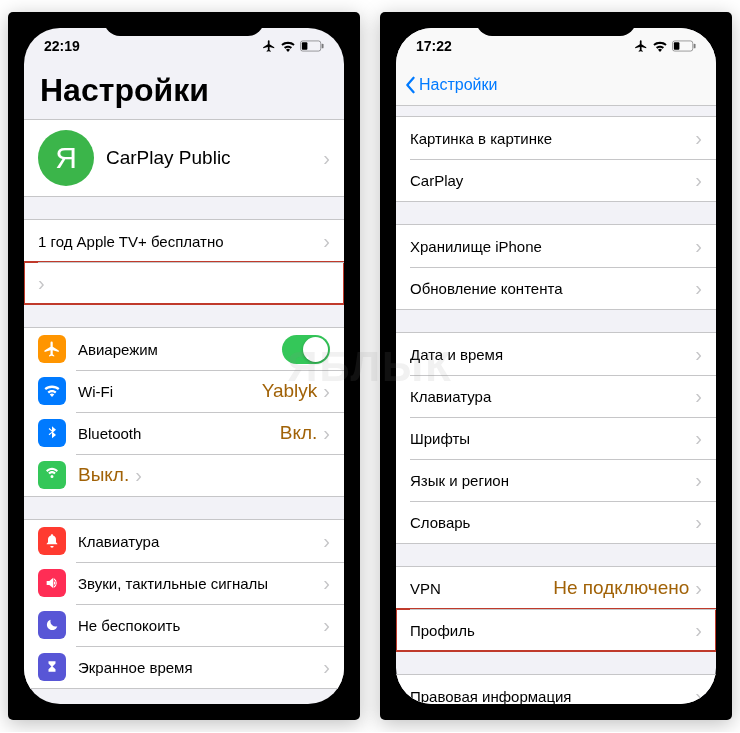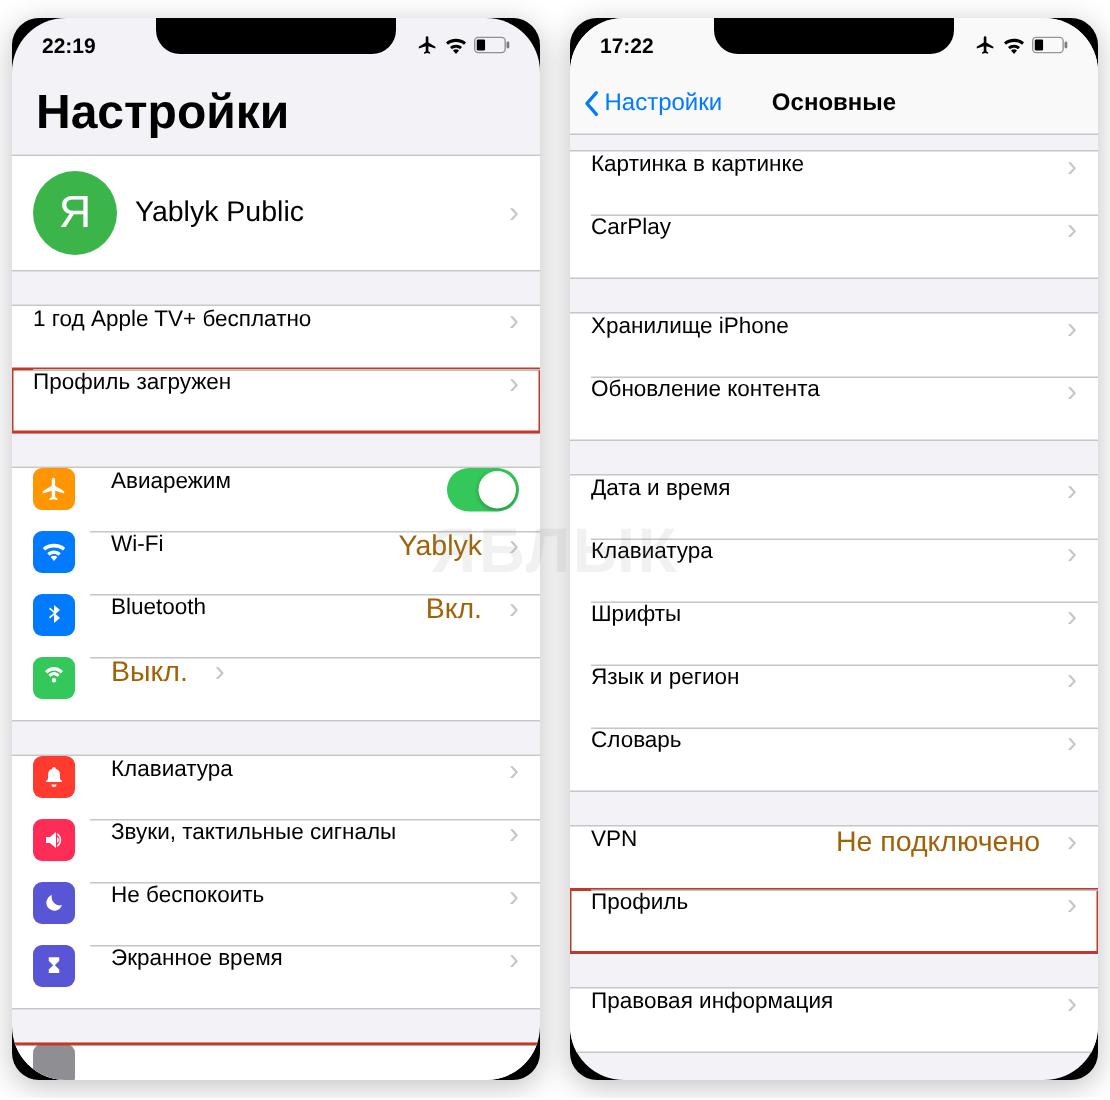--- a/index.html
+++ b/index.html
@@ -10,22 +10,22 @@
     gap: 20px;
     padding: 12px 8px;
     justify-content: center;
     align-items: flex-start;
     width: 740px;
   }
   .phone {
     width: 368px;
     height: 708px;
     background: #000;
-    border-radius: 18px;
-    padding: 0;
+    border-radius: 5px;
+    padding: 16px;
     position: relative;
     box-shadow: 0 4px 20px rgba(0,0,0,0.25);
   }
   .screen {
     width: 100%;
     height: 100%;
     background: #f2f2f7;
     border-radius: 36px;
     overflow: hidden;
     position: relative;
@@ -86,26 +86,26 @@
   }
   .group {
     background: #fff;
     border-top: 0.5px solid #c6c6c8;
     border-bottom: 0.5px solid #c6c6c8;
     margin-bottom: 22px;
   }
   .group.tight { }
   .row {
     display: flex;
+    align-items: center;
     min-height: 42px;
     padding: 0 14px 0 14px;
     position: relative;
     font-size: 15px;
     color: #000;
-    gap: 12px;
   }
   .row + .row::before {
     content: "";
     position: absolute;
     left: 14px; right: 0; top: 0;
     height: 0.5px;
     background: #c6c6c8;
   }
   .row.has-icon + .row.has-icon::before { left: 52px; }
   .row .icon {
@@ -193,32 +193,31 @@
             <rect x="23.5" y="3.5" width="2" height="5" rx="1" fill="#000" fill-opacity="0.5"></rect>
           </svg>
       </span>
     </div>
     <div class="content">
       <div class="big-title">Настройки</div>
 
       <div class="account">
         <div class="avatar">Я</div>
         <div style="flex:1;min-width:0">
-          <div class="name">Yablyk Public</div>
+          <div class="name">CarPlay Public</div>
         </div>
         <span class="chev">›</span>
       </div>
 
       <div class="group tight">
         <div class="row">
           <span class="label">1 год Apple TV+ бесплатно</span>
           <span class="chev">›</span>
         </div>
         <div class="row highlight">
-          <span class="label">Профиль загружен</span>
           <span class="chev">›</span>
         </div>
       </div>
 
       <div class="group">
         <div class="row has-icon">
           <span class="icon" style="background:#ff9500">
             <svg width="18" height="18" viewBox="0 0 24 24" fill="#fff">
                 <path d="M21 16v-2l-8-5V3.5a1.5 1.5 0 0 0-3 0V9l-8 5v2l8-2.5V19l-2 1.5V22l3.5-1 3.5 1v-1.5L13 19v-5.5l8 2.5z"></path>
               </svg>
@@ -328,21 +327,20 @@
           </svg>
       </span>
     </div>
     <div class="nav">
       <div class="back">
         <svg viewBox="0 0 12 20" fill="#007aff">
             <path d="M10 2L3 10l7 8" stroke="#007aff" stroke-width="2.5" fill="none" stroke-linecap="round" stroke-linejoin="round"></path>
           </svg>
         <span>Настройки</span>
       </div>
-      <div class="title">Основные</div>
     </div>
 
     <div class="content" style="padding-top:10px">
       <div class="group">
         <div class="row">
           <span class="label">Картинка в картинке</span>
           <span class="chev">›</span>
         </div>
         <div class="row">
           <span class="label">CarPlay</span>

